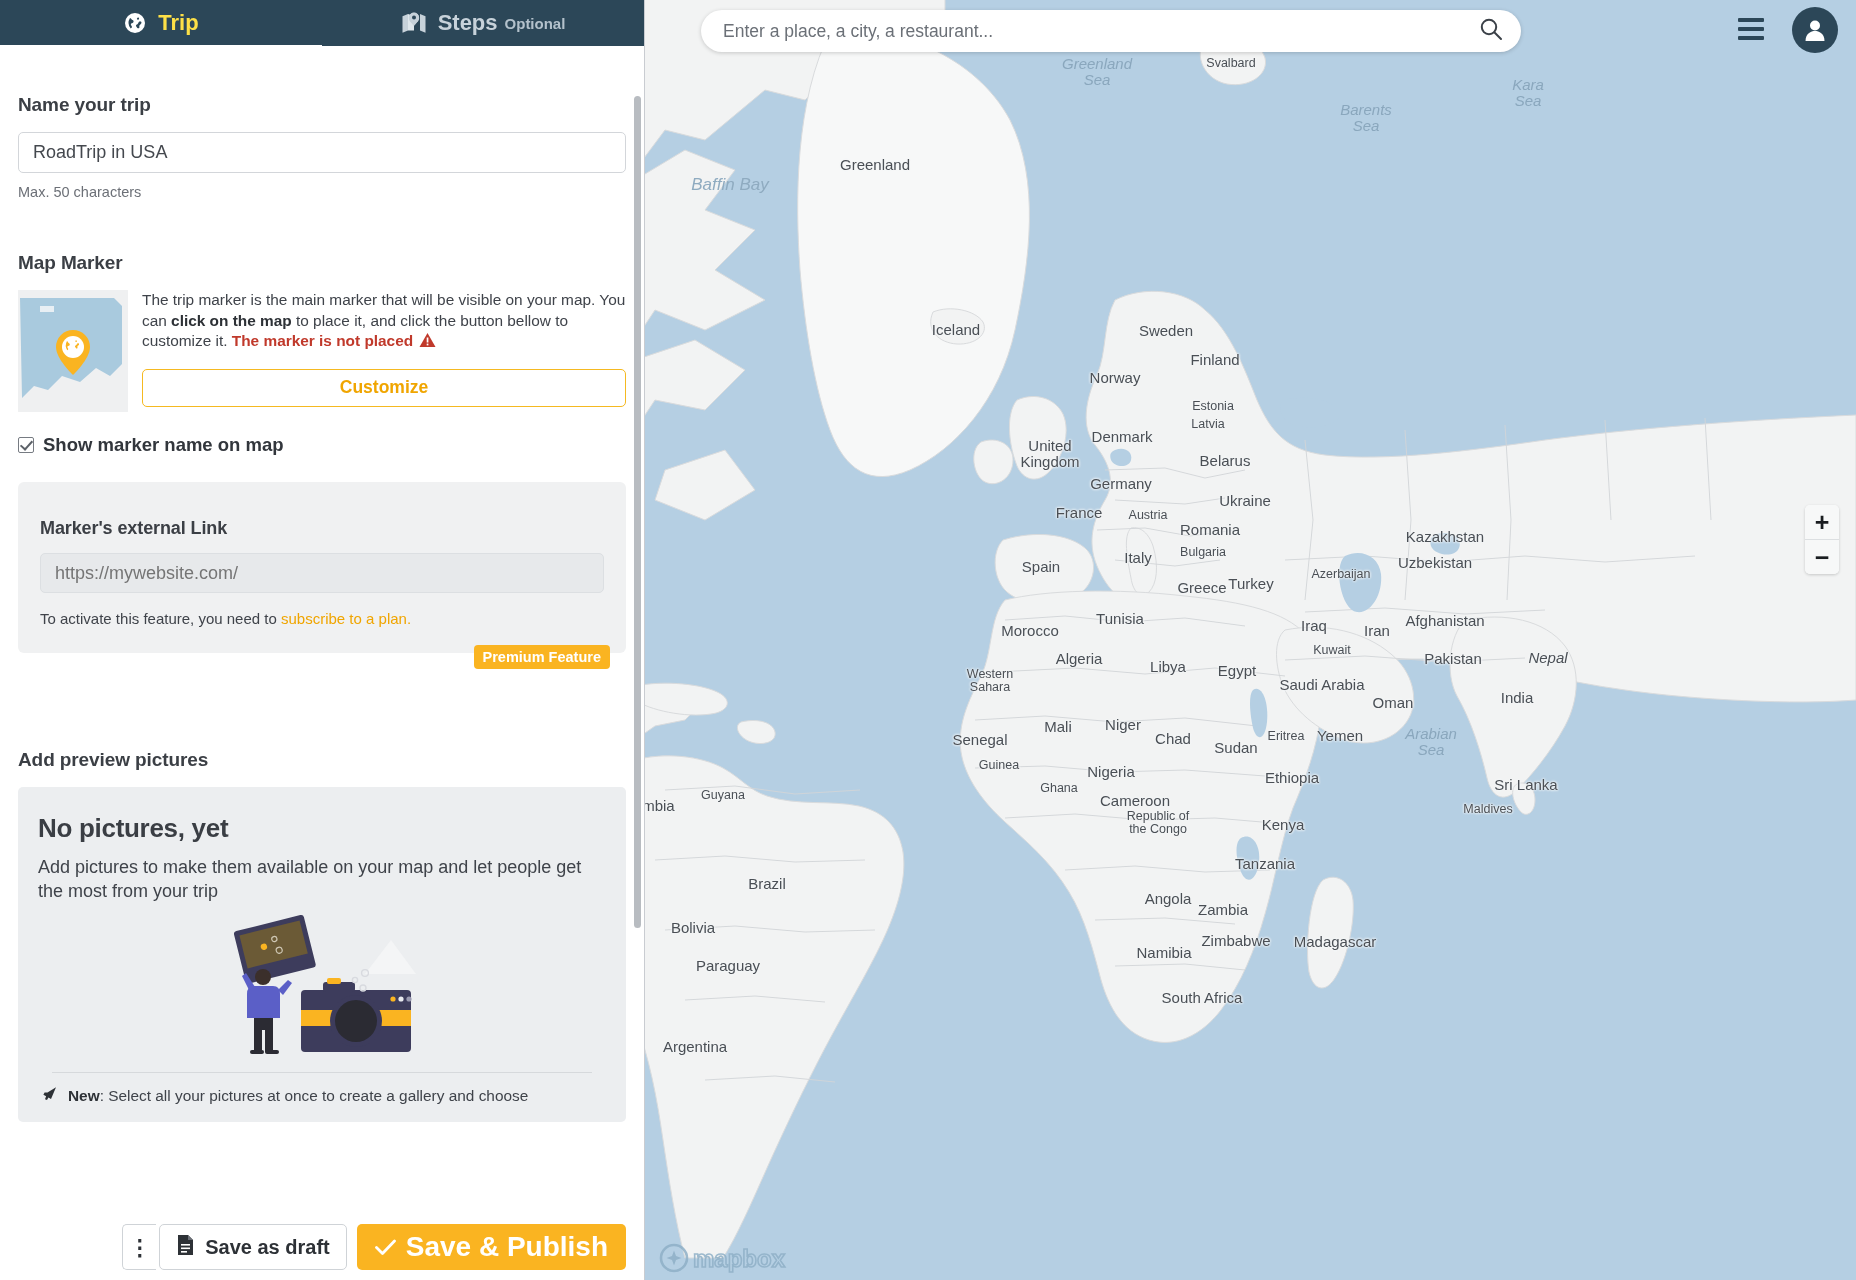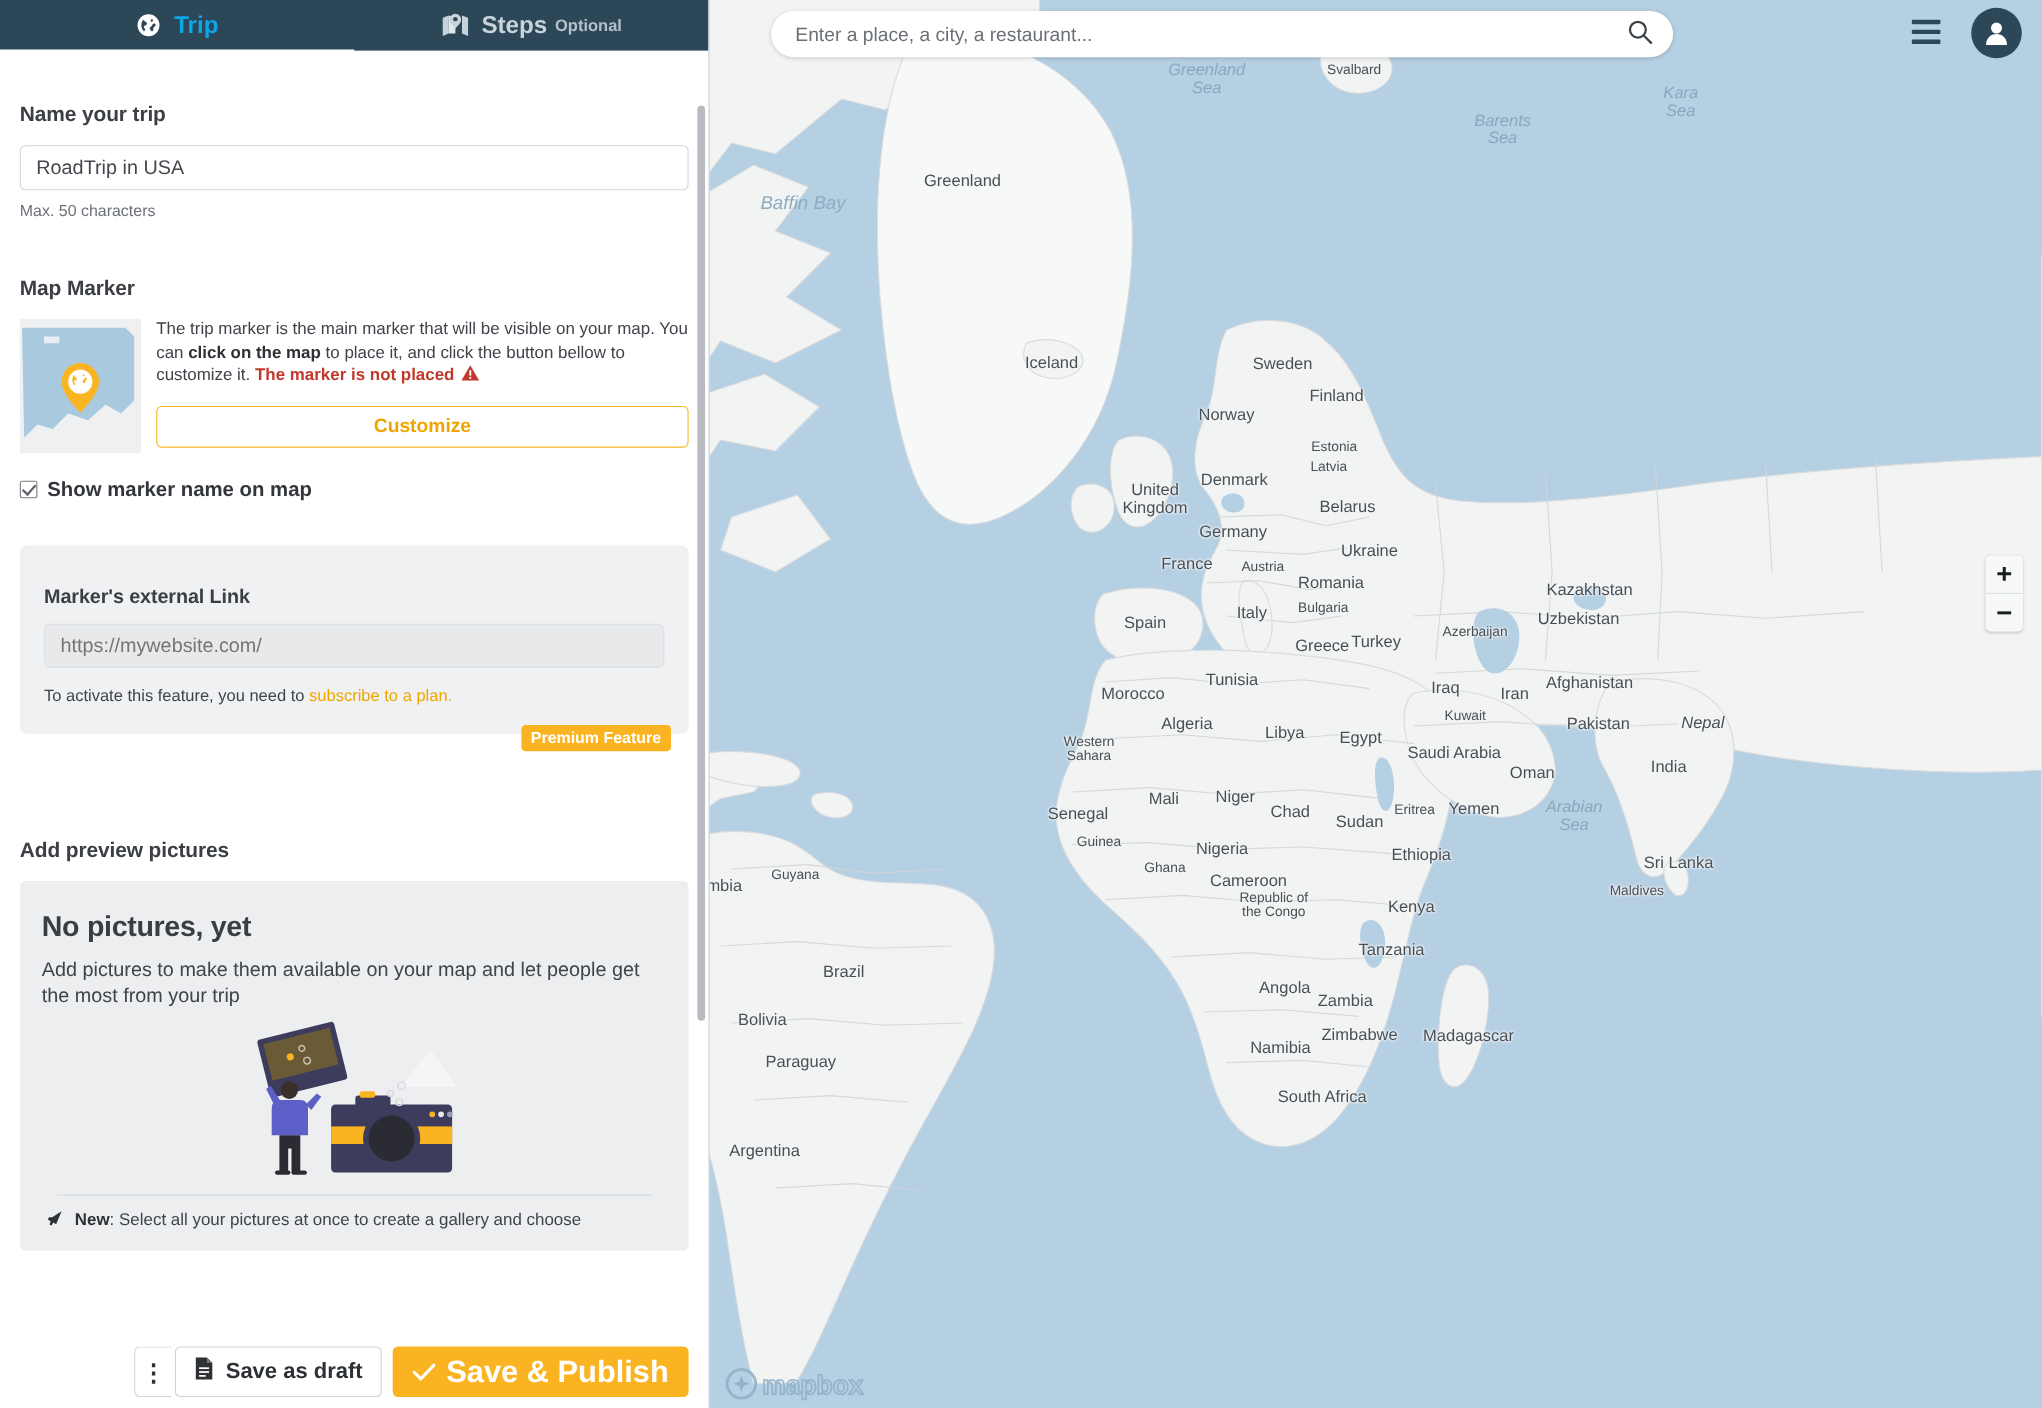--- a/index.html
+++ b/index.html
@@ -37,21 +37,21 @@
     display: flex;
     align-items: center;
     justify-content: center;
     gap: 11px;
     color: #c7d2da;
     font-size: 22px;
     font-weight: bold;
     cursor: pointer;
     position: relative;
   }
-  .tab.active { color: #0ea5e9; }
+  .tab.active { color: #fde047; }
   .tab.active::after {
     content: "";
     position: absolute;
     left: 0; right: 0; bottom: -4px;
     height: 5px;
     background: #ffffff;
   }
   .tab .opt {
     font-size: 15px;
     font-weight: bold;
@@ -152,21 +152,21 @@
     left: 4px; top: 0px;
     width: 5px; height: 10px;
     border: solid #5c6168;
     border-width: 0 2px 2px 0;
     transform: rotate(42deg);
   }
   .chk-label { font-size: 18.5px; color: #32363c; font-weight: bold; }
 
   
   .premium-card {
-    margin-top: 40px;
+    margin-top: 26px;
     background: #f0f1f2;
     border-radius: 6px;
     padding: 36px 22px 26px 22px;
     position: relative;
   }
   .premium-card .section-title { margin-bottom: 14px; font-size: 18px; }
   .premium-card .text-input {
     background: #e7e9eb;
     border: 1px solid #dcdfe2;
     color: #5c6168;

